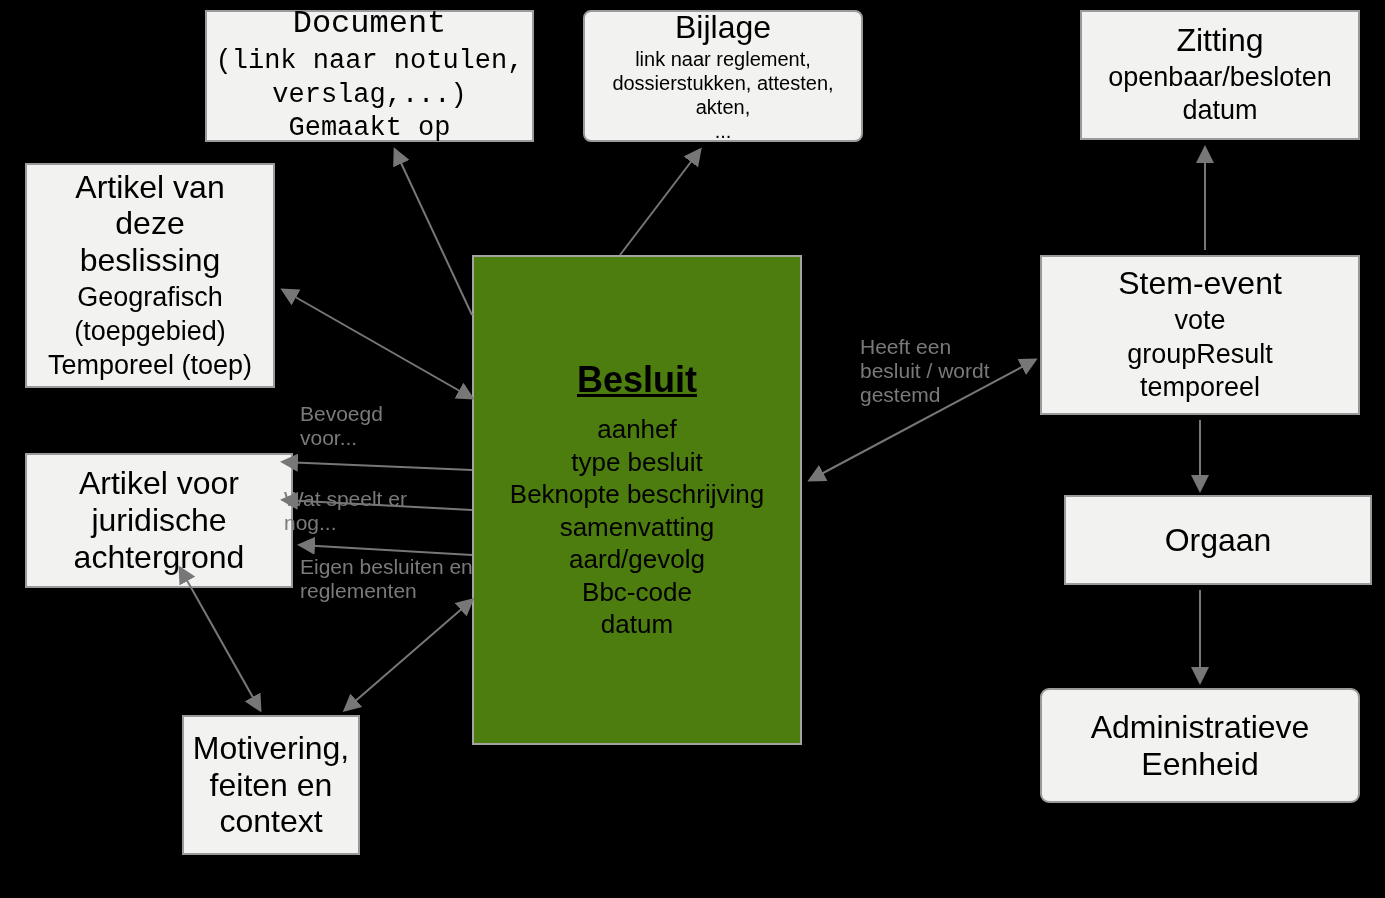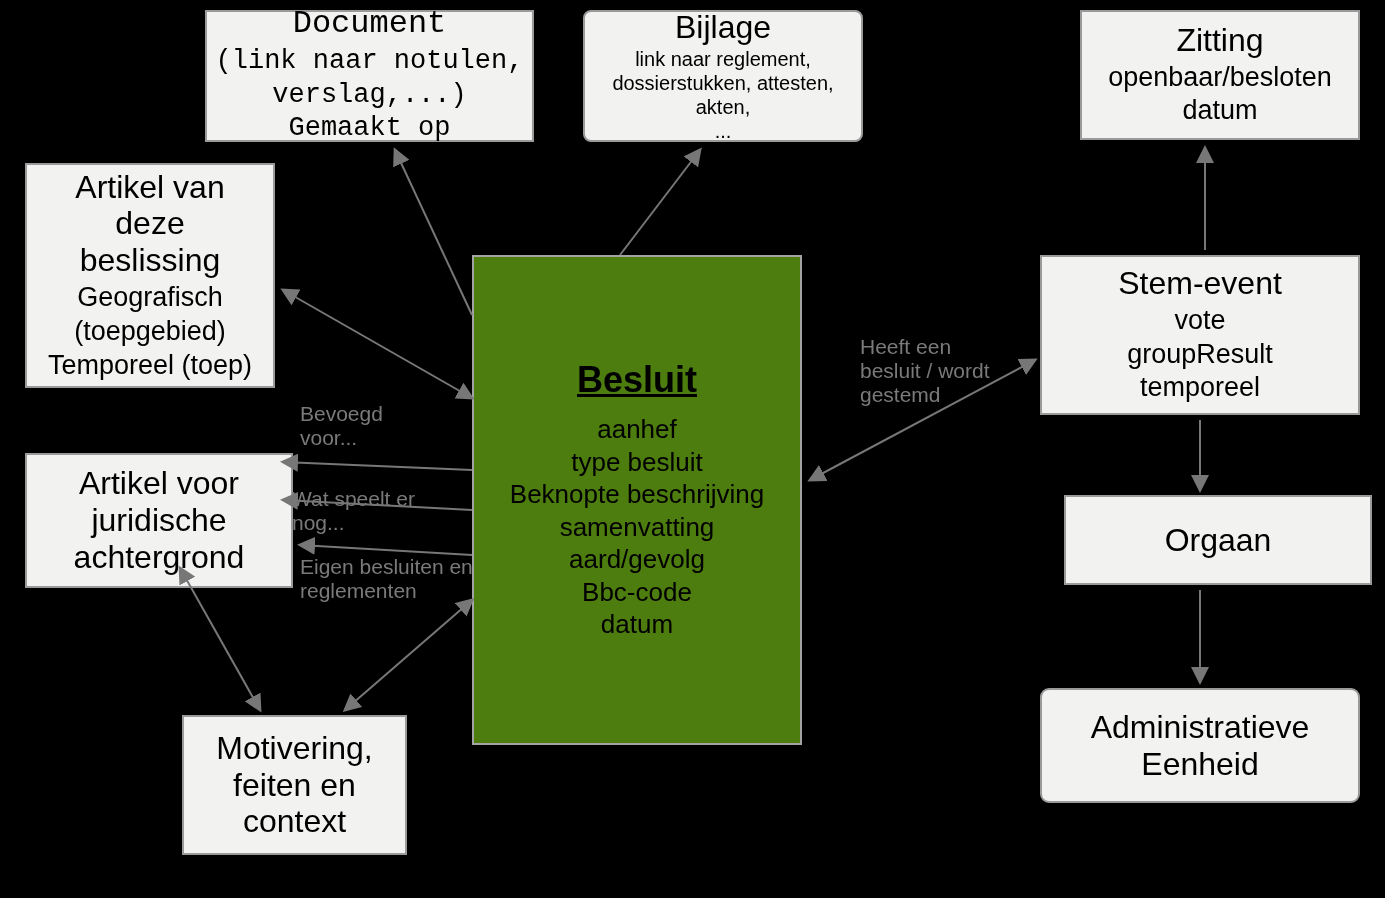--- a/index.html
+++ b/index.html
@@ -66,21 +66,21 @@
 (toepgebied)
 Temporeel (toep)</div>
 </div>
 
 <div class="box" style="left:25px; top:425px; width:268px; height:135px;margin-top:28px;">
   <div class="title small" style="white-space:pre-line">Artikel voor
 juridische
 achtergrond</div>
 </div>
 
-<div class="box" style="left:182px; top:715px; width:225px; height:140px;">
+<div class="box" style="left:182px; top:715px; width:178px; height:140px;">
   <div class="title small" style="white-space:pre-line">Motivering,
 feiten en
 context</div>
 </div>
 
 <div class="box white" style="left:472px; top:255px; width:330px; height:490px;">
   <div class="title big">Besluit</div>
   <div class="sub" style="font-size:26px; white-space:pre-line; margin-top:13px;text-align:center;">aanhef
 type besluit
 Beknopte beschrijving
@@ -107,21 +107,21 @@
   <div class="title">Orgaan</div>
 </div>
 
 <div class="box" style="left:1040px; top:688px; width:320px; height:115px;border-radius:9px;">
   <div class="title small" style="white-space:pre-line">Administratieve
 Eenheid</div>
 </div>
 
 <div class="edge-label" style="left:300px; top:402px;">Bevoegd
 voor...</div>
-<div class="edge-label" style="left:292px; top:487px;">Wat speelt er
+<div class="edge-label" style="left:284px; top:487px;">Wat speelt er
 nog...</div>
 <div class="edge-label" style="left:300px; top:555px;">Eigen besluiten en
 reglementen</div>
 <div class="edge-label" style="left:860px; top:335px;">Heeft een
 besluit / wordt
 gestemd</div>
 
 <svg class="overlay">
   <defs>
     <marker id="arrow" viewBox="0 0 12 12" refX="10" refY="6" markerWidth="9" markerHeight="9" orient="auto-start-reverse">

